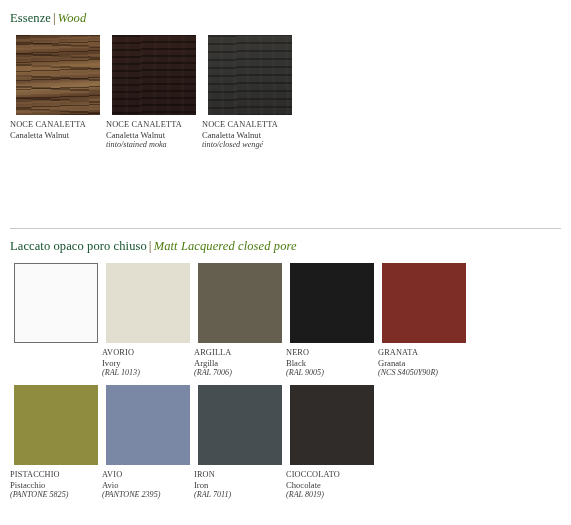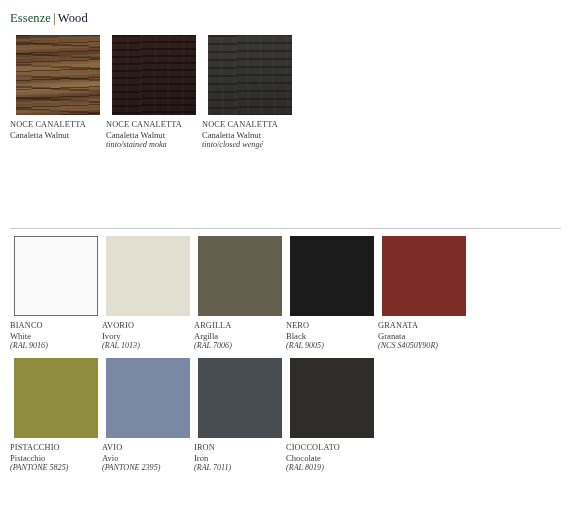--- a/index.html
+++ b/index.html
@@ -35,21 +35,22 @@
   .section-header .it-name {
     font-weight: normal;
     color: #14532d;
   }
   .section-header .sep {
     color: #8a7a52;
     font-weight: bold;
     padding: 0 2px;
   }
   .section-header .en-name {
-    color: #0f172a;
+    font-style: italic;
+    color: #4d7c0f;
   }
 
   .rule {
     border: 0;
     border-top: 1px solid #c9c9c9;
     margin: 0;
     height: 0;
   }
 
   
@@ -212,30 +213,30 @@
           <span class="stain-note">tinto/closed wengé</span>
         </div>
       </div>
 
     </div>
   </div>
 
   <div id="lacquer-section">
     <hr class="rule">
 
+    <div class="section-title-row">
+      <span class="section-header">
+        <span class="it-name">Laccato opaco poro chiuso</span><span class="sep">|</span><span class="en-name">Matt Lacquered closed pore</span>
+      </span>
+    </div>
 
     <div class="swatch-grid lacquer">
 
       <div class="swatch-cell">
         <div class="swatch-chip bordered" style="background:#fafafa"></div>
-        <div class="caption">
-          <span class="code-name">BIANCO</span>
-          <span class="en-label">White</span>
-          <span class="ref-code">(RAL 9016)</span>
-        </div>
       </div>
 
       <div class="swatch-cell">
         <div class="swatch-chip" style="background:#e3dfd0"></div>
         <div class="caption">
           <span class="code-name">AVORIO</span>
           <span class="en-label">Ivory</span>
           <span class="ref-code">(RAL 1013)</span>
         </div>
       </div>

